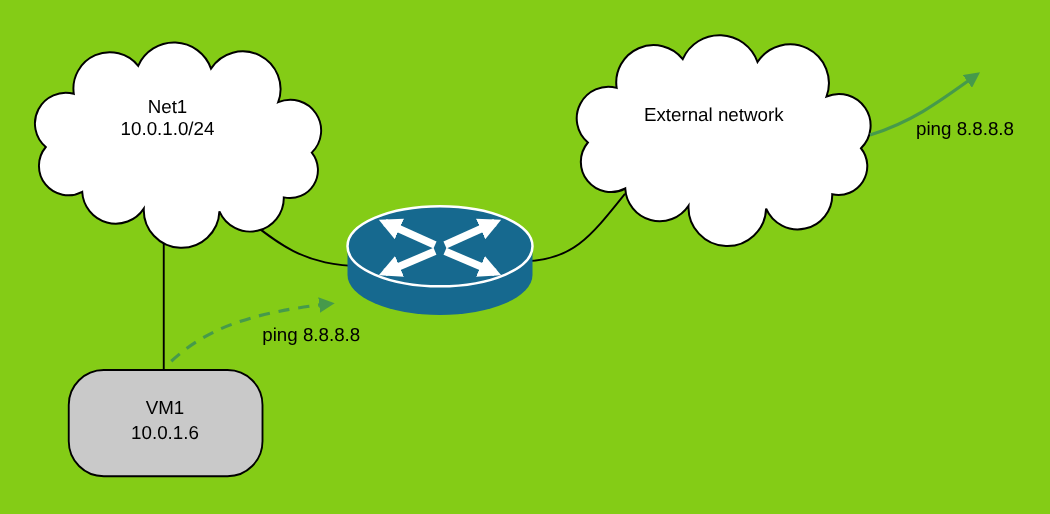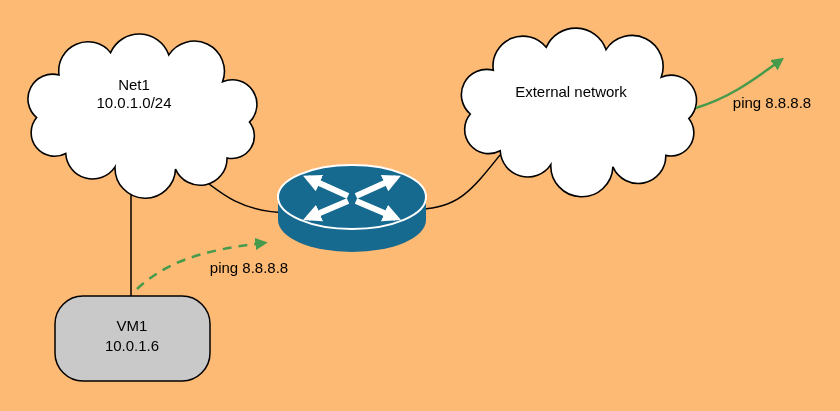--- a/index.html
+++ b/index.html
@@ -4,21 +4,21 @@
 <style>
   html, body {
     margin: 0;
     padding: 0;
     background: #ffffff;
   }
   .stage {
     position: relative;
     width: 840px;
     height: 411px;
-    background: #fdba74;
+    background: #84cc16;
     overflow: hidden;
   }
   svg text {
     font-family: "Liberation Sans", sans-serif;
     font-size: 15px;
     fill: #000000;
     text-anchor: middle;
   }
 </style>
 </head>

